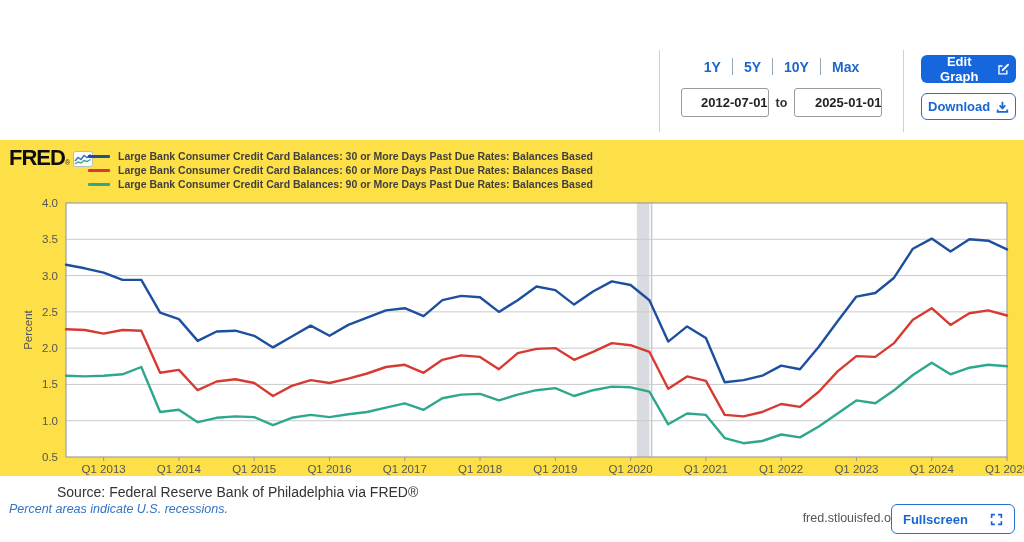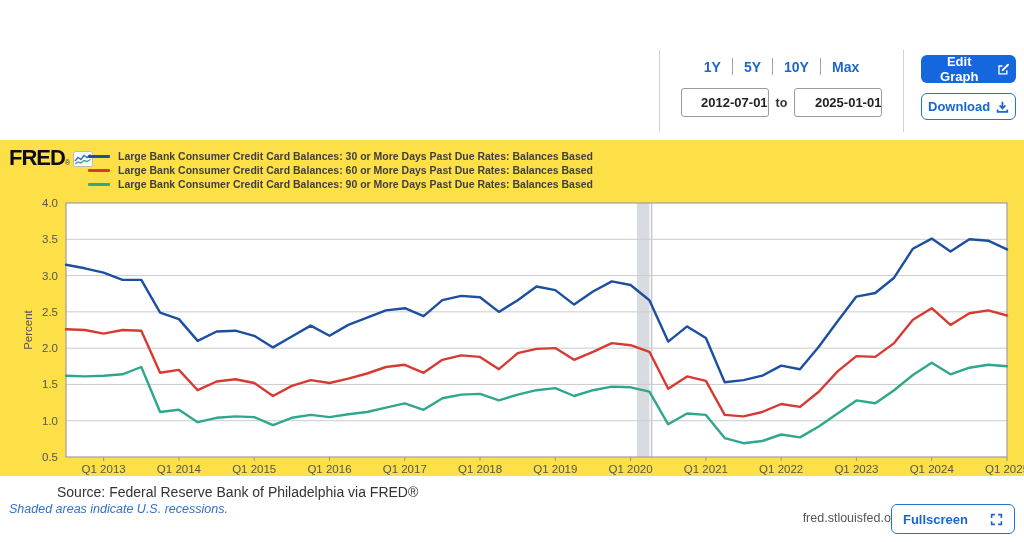--- a/index.html
+++ b/index.html
@@ -166,21 +166,21 @@
         <text x="931.72" y="283" text-anchor="middle" class="tick">Q1 2024</text>
         <line x1="1007" y1="267" x2="1007" y2="271" stroke="#999" stroke-width="1"></line>
         <text x="1007" y="283" text-anchor="middle" class="tick">Q1 2025</text>
         <polyline points="66.0,74.7 84.8,78.3 103.6,82.7 122.5,89.9 141.3,89.9 160.1,122.6 178.9,129.1 197.7,150.9 216.6,141.5 235.4,140.7 254.2,145.8 273.0,157.4 291.8,146.5 310.7,135.6 329.5,145.8 348.3,134.9 367.1,127.7 385.9,120.4 404.8,118.2 423.6,126.2 442.4,110.2 461.2,105.9 480.0,107.3 498.9,121.9 517.7,110.2 536.5,96.5 555.3,100.1 574.1,114.6 593.0,101.5 611.8,91.4 630.6,95.0 649.4,110.2 668.2,151.6 687.1,136.4 705.9,148.0 724.7,192.3 743.5,190.1 762.3,185.7 781.2,175.6 800.0,179.2 818.8,156.7 837.6,131.3 856.4,106.6 875.3,103.0 894.1,87.7 912.9,58.7 931.7,48.6 950.5,61.6 969.4,49.3 988.2,50.7 1007.0,59.4" fill="none" stroke="#1d4f9f" stroke-width="2.4" stroke-linejoin="round" stroke-linecap="round"></polyline>
         <polyline points="66.0,139.3 84.8,140.0 103.6,143.6 122.5,140.0 141.3,140.7 160.1,182.8 178.9,179.9 197.7,200.2 216.6,191.5 235.4,189.3 254.2,193.0 273.0,206.0 291.8,195.9 310.7,190.1 329.5,193.0 348.3,188.6 367.1,183.5 385.9,177.0 404.8,174.8 423.6,182.8 442.4,169.8 461.2,165.4 480.0,166.9 498.9,179.2 517.7,163.2 536.5,158.9 555.3,158.1 574.1,169.8 593.0,161.8 611.8,153.1 630.6,155.2 649.4,161.8 668.2,198.8 687.1,186.4 705.9,190.8 724.7,224.9 743.5,226.4 762.3,222.0 781.2,214.0 800.0,216.9 818.8,201.7 837.6,181.4 856.4,166.1 875.3,166.9 894.1,153.1 912.9,129.8 931.7,118.2 950.5,134.9 969.4,123.3 988.2,120.4 1007.0,125.5" fill="none" stroke="#d73a32" stroke-width="2.4" stroke-linejoin="round" stroke-linecap="round"></polyline>
         <polyline points="66.0,185.7 84.8,186.4 103.6,185.7 122.5,184.3 141.3,177.0 160.1,222.0 178.9,219.8 197.7,232.2 216.6,227.8 235.4,226.4 254.2,227.1 273.0,235.1 291.8,227.8 310.7,224.9 329.5,227.1 348.3,224.2 367.1,222.0 385.9,217.7 404.8,213.3 423.6,219.8 442.4,208.2 461.2,204.6 480.0,203.9 498.9,210.4 517.7,204.6 536.5,200.2 555.3,198.1 574.1,206.0 593.0,200.2 611.8,196.6 630.6,197.3 649.4,201.7 668.2,234.3 687.1,223.5 705.9,224.9 724.7,248.1 743.5,253.2 762.3,251.0 781.2,244.5 800.0,247.4 818.8,236.5 837.6,223.5 856.4,210.4 875.3,213.3 894.1,200.2 912.9,185.0 931.7,172.7 950.5,184.3 969.4,177.7 988.2,174.8 1007.0,176.3" fill="none" stroke="#2fa78d" stroke-width="2.4" stroke-linejoin="round" stroke-linecap="round"></polyline>
         <text x="32" y="140" transform="rotate(-90 32 140)" text-anchor="middle" class="tick">Percent</text>
       </svg>
 
     <div class="src">Source: Federal Reserve Bank of Philadelphia via FRED®</div>
-    <a class="shaded">Shaded areas indicate U.S. recessions.</a>
+    <a class="shaded">Percent areas indicate U.S. recessions.</a>
     <div class="url">fred.stlouisfed.org</div>
 
     <button class="fsbtn">
       <span>Fullscreen</span>
       <svg width="13" height="13" viewBox="0 0 16 16">
         <path d="M6 2H2v4 M10 2h4v4 M14 10v4h-4 M2 10v4h4" fill="none" stroke="currentColor" stroke-width="2"></path>
       </svg>
     </button>
   </section>
 </div>

